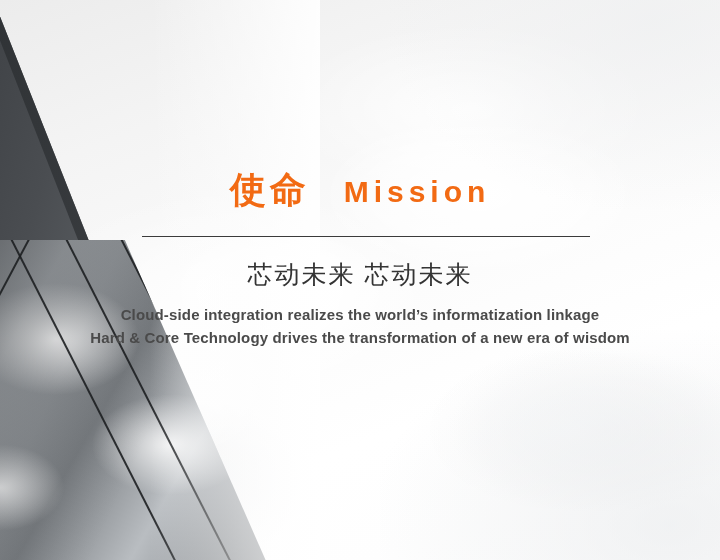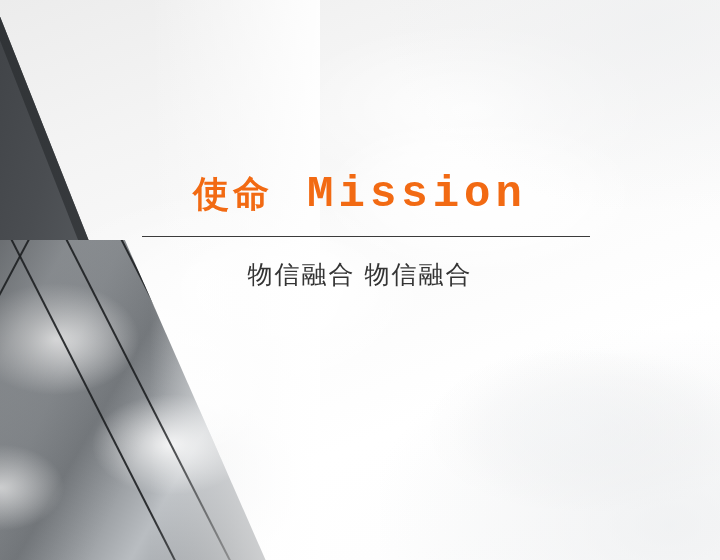--- a/index.html
+++ b/index.html
@@ -122,27 +122,26 @@
     line-height: 1;
   }
   .headline .cn {
     font-size: 36px;
     font-weight: 700;
     color: #f26a13;
     letter-spacing: 4px;
     vertical-align: baseline;
   }
   .headline .en {
-    font-size: 44px;
+    font-size: 30px;
     font-weight: 700;
     color: #f26a13;
     letter-spacing: 5px;
     margin-left: 34px;
     vertical-align: baseline;
-    font-family: Liberation Mono, monospace;
   }
 
   .rule {
     position: absolute;
     left: 142px; top: 236px;
     width: 448px; height: 0;
     border-top: 1.6px solid #3b3b3b;
   }
 
   .subtitle {
@@ -203,17 +202,21 @@
   <div class="edge-fade"></div>
 
   <div class="content">
 
     <div class="headline">
       <span class="cn">使命</span><span class="en">Mission</span>
     </div>
 
     <div class="rule"></div>
 
-    <div class="subtitle">物信融合 物信融合</div>
-
+    <div class="subtitle">芯动未来 芯动未来</div>
+
+    <div class="desc">
+      <div class="desc-line">Cloud-side integration realizes the world’s informatization linkage</div>
+      <div class="desc-line">Hard &amp; Core Technology drives the transformation of a new era of wisdom</div>
+    </div>
 
   </div>
 </div>
 
 </body></html>

